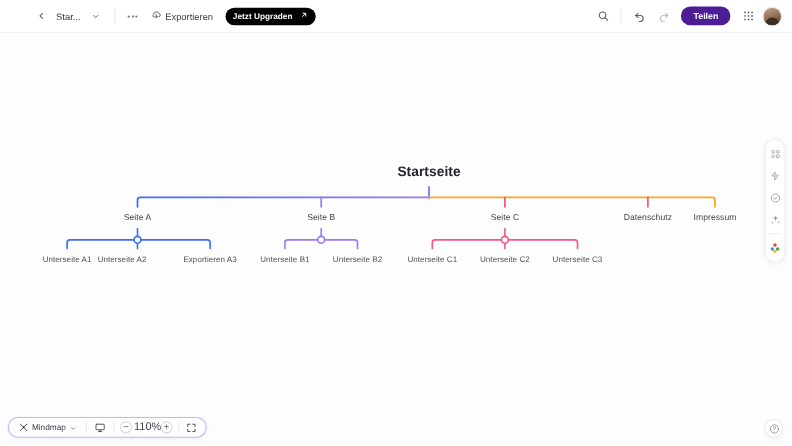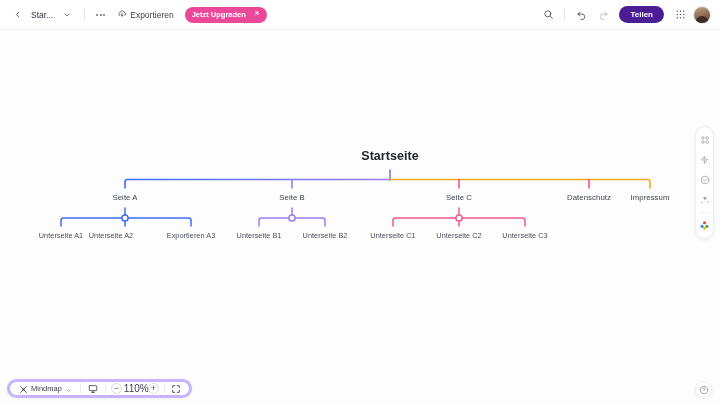--- a/index.html
+++ b/index.html
@@ -13,20 +13,21 @@
 
   #app { position: relative; width: 720px; height: 405px; background: #fdfdfd; }
 
   
   .topbar {
     position: absolute; top: 0; left: 0; width: 720px; height: 30px;
     background: #ffffff;
     border-bottom: 1px solid #f0f0f0;
     display: flex; align-items: center;
     z-index: 30;
+    padding-left: 20px;
   }
   .tb-left { display: flex; align-items: center; gap: 5px; padding-left: 8px; }
   .tb-right { display: flex; align-items: center; gap: 4px; margin-left: auto; padding-right: 9px; }
 
   .icon-btn {
     width: 18px; height: 18px;
     display: flex; align-items: center; justify-content: center;
     border-radius: 4px; color: #5a5f6b;
     cursor: pointer; flex: none;
   }
@@ -47,21 +48,21 @@
 
   .tb-text-btn {
     display: flex; align-items: center; gap: 3px;
     font-size: 8.5px; color: #3a3f4a;
     padding: 3px 4px; border-radius: 4px; cursor: pointer;
     white-space: nowrap;
   }
 
   .upgrade-btn {
     display: flex; align-items: center; gap: 7px;
-    background: #ec4899; color: #ffffff;
+    background: #000000; color: #ffffff;
     font-size: 7.5px; font-weight: bold;
     padding: 3.5px 7px; border-radius: 9px;
     cursor: pointer; white-space: nowrap;
     margin-left: 2px;
     text-align: right;
   }
 
   .share-btn {
     background: #4c1d95; color: #fff;
     font-size: 8px; font-weight: bold;
@@ -112,21 +113,21 @@
     display: flex; flex-direction: column; align-items: center; gap: 5px;
     z-index: 20;
   }
   .rail .icon-btn { width: 15px; height: 15px; color: #9aa0ab; }
   .rail-div { width: 11px; height: 1px; background: #eef0f2; }
 
   
   .bottombar {
     position: absolute; left: 7px; bottom: 7px;
     height: 19px; display: flex; align-items: center; gap: 2px;
-    background: #ffffff; border: 3px solid #c4b5fd;
+    background: #ffffff; border: 1px solid #c4b5fd;
     border-radius: 10px; padding: 0 6px;
     box-shadow: 0 1px 4px rgba(0,0,0,0.06);
     z-index: 20;
   }
   .bb-text {
     font-size: 7.5px; color: #3a3f4a; white-space: nowrap; cursor: pointer;
   }
   .bb-item { display:flex; align-items:center; gap:3px; padding: 2px 3px; border-radius:4px; cursor:pointer; }
   .bb-sep { width:1px; height:11px; background:#ebecef; margin:0 3px; flex:none; }
   .zoom-val { font-size: 10px; color: #3a3f4a; width: 22px; text-align: center; cursor: pointer; }

